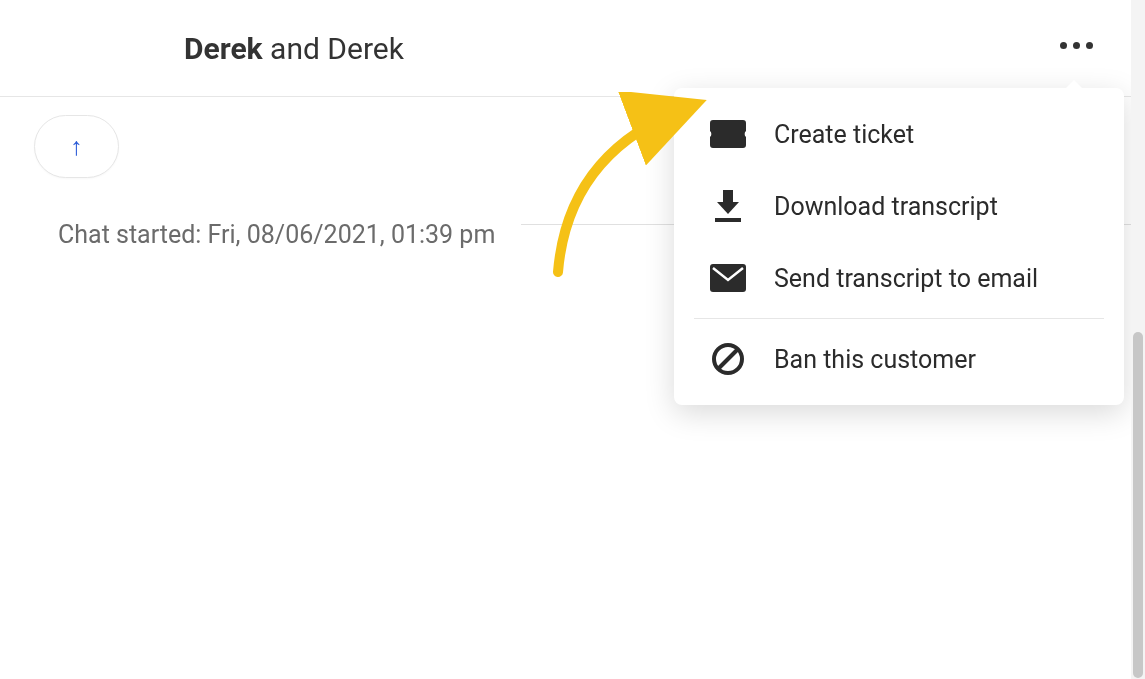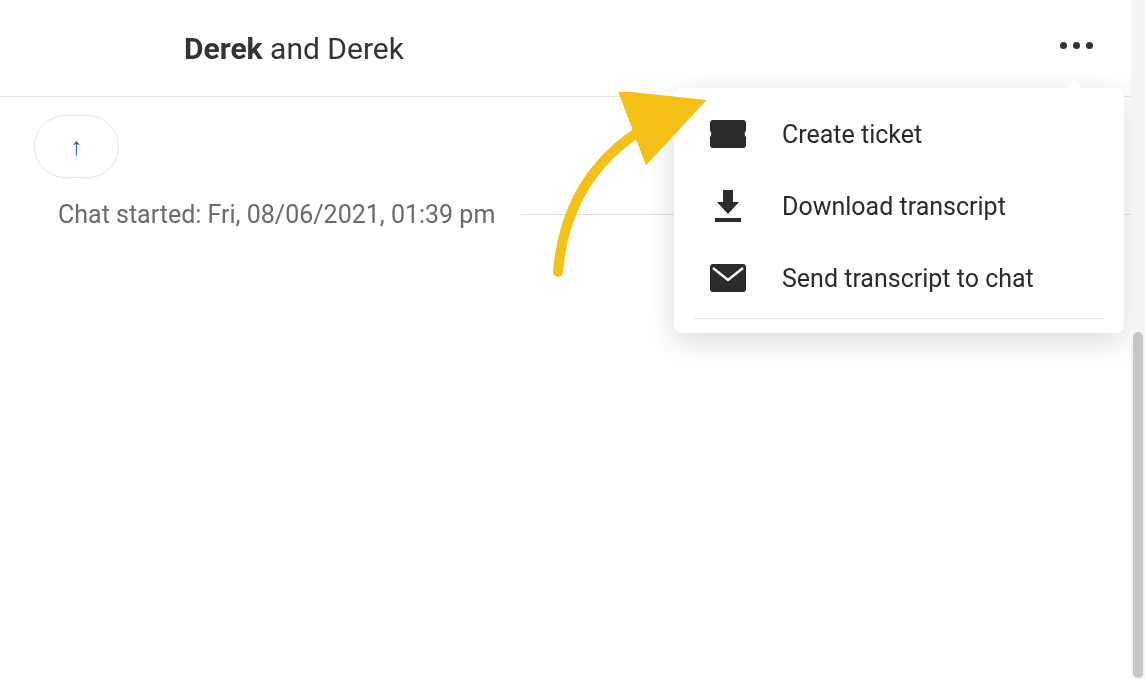--- a/index.html
+++ b/index.html
@@ -70,20 +70,21 @@
     }
     .chat-started-row {
       display: flex;
       align-items: center;
       margin-top: 22px;
     }
     .chat-started {
       font-size: 25px;
       color: #6b6b6b;
       padding-left: 24px;
+      margin-top: 20px;
     }
     .chat-started-row .line-right {
       flex: 1;
       height: 1px;
       background: #e0e0e0;
       margin-left: 26px;
     }
     .dropdown-menu {
       position: absolute;
       top: 88px;
@@ -104,21 +105,21 @@
       border-right: 10px solid transparent;
       border-bottom: 10px solid #fff;
     }
     .menu-item {
       display: flex;
       align-items: center;
       padding: 18px 36px;
       cursor: pointer;
       font-size: 25px;
       color: #2b2b2b;
-      gap: 36px;
+      gap: 28px;
     }
     .menu-icon {
       width: 36px;
       height: 36px;
       display: flex;
       align-items: center;
       justify-content: center;
       flex-shrink: 0;
     }
     .menu-divider {
@@ -197,25 +198,34 @@
     <span>Download transcript</span>
   </div>
 
   <div class="menu-item">
     <div class="menu-icon">
       <svg width="36" height="28" viewBox="0 0 36 28">
         <rect x="0" y="0" width="36" height="28" rx="3" fill="#2b2b2b"></rect>
         <path d="M3 4 L18 16 L33 4" stroke="#fff" stroke-width="2.5" fill="none"></path>
       </svg>
     </div>
-    <span>Send transcript to chat</span>
+    <span>Send transcript to email</span>
   </div>
 
   <div class="menu-divider"></div>
 
+  <div class="menu-item">
+    <div class="menu-icon">
+      <svg width="34" height="34" viewBox="0 0 34 34">
+        <circle cx="17" cy="17" r="14" stroke="#2b2b2b" stroke-width="4" fill="none"></circle>
+        <line x1="7" y1="27" x2="27" y2="7" stroke="#2b2b2b" stroke-width="4"></line>
+      </svg>
+    </div>
+    <span>Ban this customer</span>
+  </div>
 </div>
 
 <svg class="arrow-annotation" width="170" height="190">
   <defs>
     <marker id="arrowhead" markerWidth="8" markerHeight="8" refX="6" refY="4" orient="auto">
       <path d="M0,0 L8,4 L0,8 Z" fill="#f5c116"></path>
     </marker>
   </defs>
   <path d="M 10 180 Q 20 60 140 15" stroke="#f5c116" stroke-width="10" fill="none" marker-end="url(#arrowhead)" stroke-linecap="round"></path>
 </svg>

